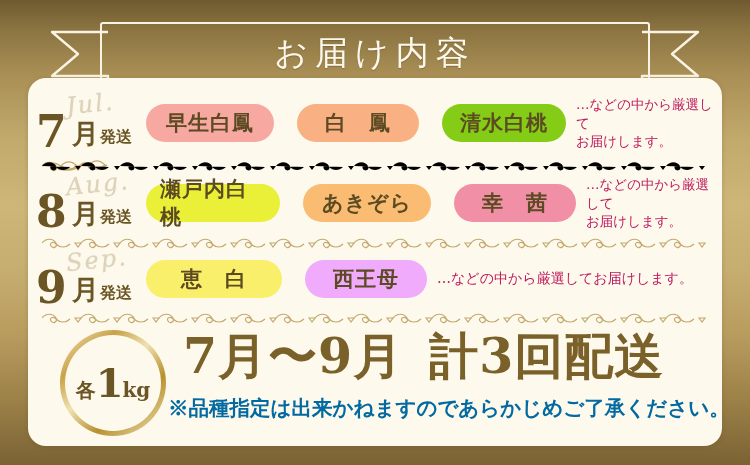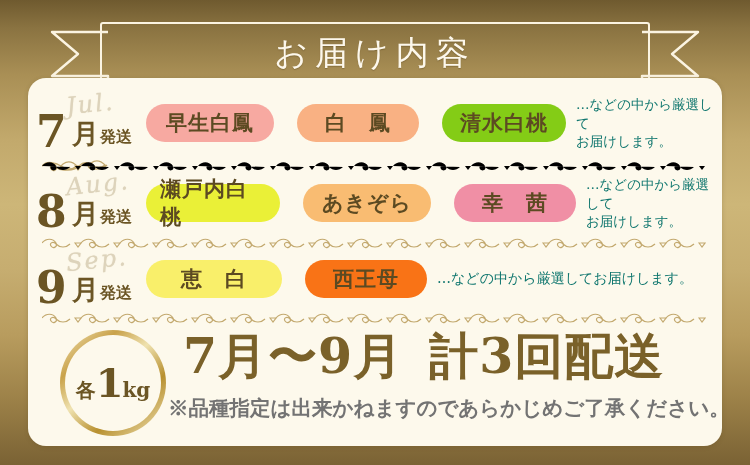--- a/index.html
+++ b/index.html
@@ -72,21 +72,21 @@
   .pills{display:flex;align-items:center;gap:23px;}
   .pill{
     height:38px;border-radius:19px;
     display:flex;align-items:center;justify-content:center;
     color:#5c4a22;font-size:21px;font-weight:700;
     letter-spacing:1px;
     font-family:"DejaVu Serif","Liberation Serif",serif;
     box-sizing:border-box;padding:0 14px;
   }
   .note{
-    margin-left:10px;color:#0f766e;font-size:13.5px;line-height:1.38;
+    margin-left:10px;color:#be185d;font-size:13.5px;line-height:1.38;
     font-family:"DejaVu Serif","Liberation Serif",serif;
   }
   .note.single{font-size:14px;white-space:nowrap;}
 
   
   .divider{
     position:absolute;left:14px;width:664px;height:16px;
     overflow:hidden;
   }
   .divider.d1{top:80px;}
@@ -117,21 +117,21 @@
 
   .bigline{
     position:absolute;left:155px;top:6px;
     color:#7a6129;font-size:49px;font-weight:700;line-height:1;
     letter-spacing:1px;white-space:nowrap;
     font-family:"DejaVu Serif","Liberation Serif",serif;
   }
   .bigline .gap{display:inline-block;width:26px;}
   .caution{
     position:absolute;left:140px;top:68px;
-    color:#737373;font-size:20.5px;font-weight:700;white-space:nowrap;
+    color:#0369a1;font-size:20.5px;font-weight:700;white-space:nowrap;
     font-family:"DejaVu Serif","Liberation Serif",serif;
   }
 </style>
 </head>
 <body>
 
 <div id="stage">
 
   <div class="ribbon-wrap">
     <div class="tail" style="left:48px;">
@@ -250,21 +250,21 @@
 
     <div class="row r3">
       <div class="month-col">
         <span class="script">Sep.</span>
         <span class="mnum">9</span>
         <span class="mkanji">月</span>
         <span class="mhassou">発送</span>
       </div>
       <div class="pills">
         <div class="pill" style="background: rgb(249, 239, 106); width: 136px;">恵　白</div>
-        <div class="pill" style="background: #f97316; width: 122px;">西王母</div>
+        <div class="pill" style="background: #f0abfc; width: 122px;">西王母</div>
       </div>
       <div class="note single">…などの中から厳選してお届けします。</div>
     </div>
 
     <div class="divider d3">
       <svg width="664" height="16" viewBox="0 0 664 16">
         <defs>
           <path id="swirl3" d="M0 8 c4 -5 11 -5 14 0 c2 4 -3 6 -5 3 c-2 -3 2 -5 5 -2
                                c4 4 10 4 14 0 M33 8 l3 4 l3 -4 z"></path>
         </defs>

